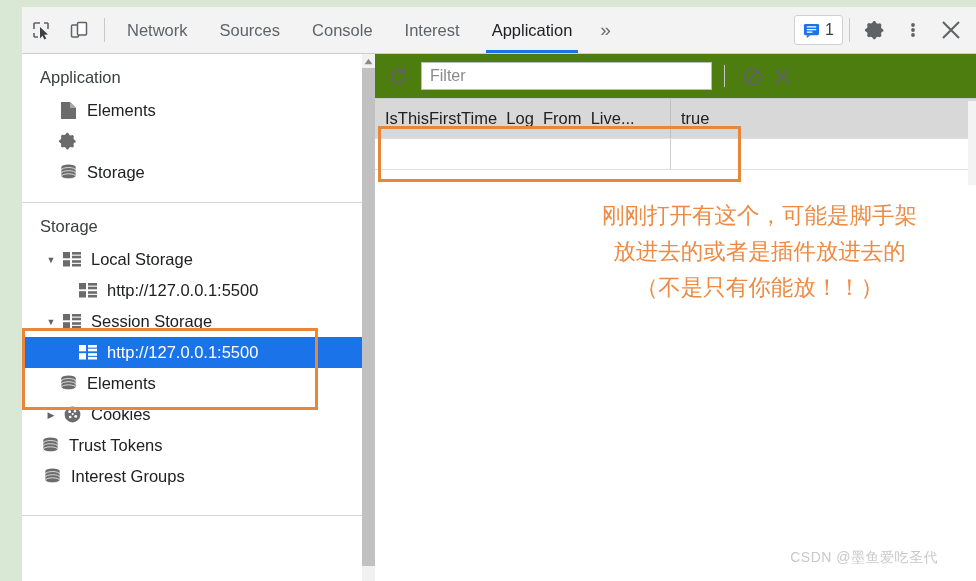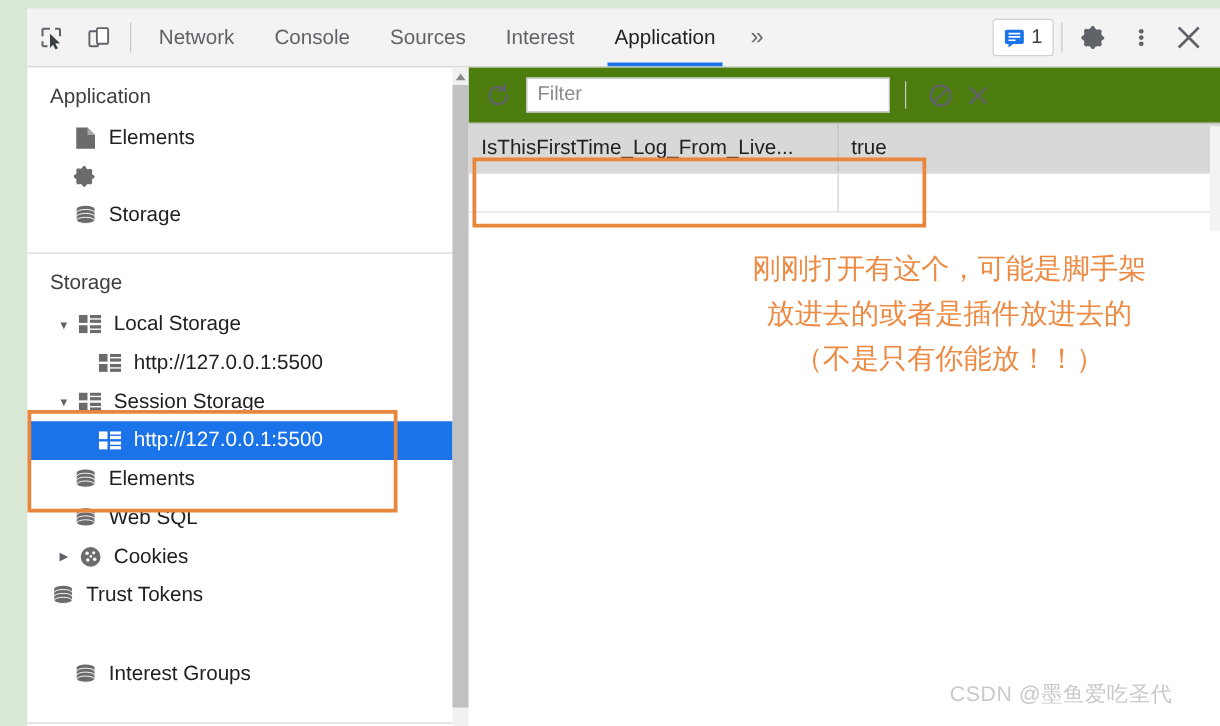--- a/index.html
+++ b/index.html
@@ -194,21 +194,21 @@
     line-height: 36px;
     text-align: center;
     font-family: "DejaVu Sans", "Liberation Sans", sans-serif;
     white-space: pre-line;
     pointer-events: none;
   }
 
   #watermark {
     position: absolute;
     right: 38px; bottom: 14px;
-    font-size: 17px;
+    font-size: 14px;
     color: #c9c9c9;
     letter-spacing: 0.5px;
     pointer-events: none;
   }
 </style>
 </head>
 <body>
 
 <div id="devtools">
 
@@ -227,24 +227,24 @@
         <rect x="8.5" y="2.5" width="9" height="12.5" rx="1" stroke="#5f6368" stroke-width="1.5" fill="#fff"></rect>
       </svg>
     </div>
 
     <div class="tb-sep"></div>
 
     <div class="tab">
         <span>Network</span>
       </div>
     <div class="tab">
+        <span>Sources</span>
+      </div>
+    <div class="tab">
         <span>Console</span>
-      </div>
-    <div class="tab">
-        <span>Sources</span>
       </div>
     <div class="tab">
         <span>Interest</span>
       </div>
     <div class="tab active">
         <span>Application</span>
       </div>
 
     <div class="chev">»</div>
 
@@ -389,77 +389,63 @@
           <ellipse cx="10" cy="7.4" rx="7.5" ry="2.6" fill="#6b6b6b" stroke="#fff" stroke-width="0.8"></ellipse>
           <rect x="2.5" y="7.6" width="15" height="3.1" fill="#6b6b6b"></rect>
           <ellipse cx="10" cy="10.7" rx="7.5" ry="2.6" fill="#6b6b6b" stroke="#fff" stroke-width="0.8"></ellipse>
           <rect x="2.5" y="10.9" width="15" height="3.1" fill="#6b6b6b"></rect>
           <ellipse cx="10" cy="14" rx="7.5" ry="2.6" fill="#6b6b6b" stroke="#fff" stroke-width="0.8"></ellipse>
         </svg>
       </span>
       <span class="sb-label">Elements</span>
     </div>
 
-    <div class="sb-row" style="padding-left:34px;">
+
+    <div class="sb-row" style="padding-left:20px;">
+      <span class="sb-arrow">▶</span>
+      <span class="sb-ico">
+        <svg width="19" height="19" viewBox="0 0 20 20">
+          <circle cx="10" cy="10" r="8.3" fill="#6b6b6b"></circle>
+          <circle cx="7" cy="7" r="1.5" fill="#fff"></circle>
+          <circle cx="12.6" cy="6.6" r="1.3" fill="#fff"></circle>
+          <circle cx="13.4" cy="12" r="1.5" fill="#fff"></circle>
+          <circle cx="7.6" cy="12.6" r="1.4" fill="#fff"></circle>
+          <circle cx="10.2" cy="9.6" r="1.1" fill="#fff"></circle>
+        </svg>
+      </span>
+      <span class="sb-label">Cookies</span>
+    </div>
+
+    <div class="sb-row" style="padding-left:16px;">
       <span class="sb-ico">
         <svg width="19" height="19" viewBox="0 0 20 20">
           <ellipse cx="10" cy="4.3" rx="7.5" ry="2.6" fill="#6b6b6b"></ellipse>
           <rect x="2.5" y="4.3" width="15" height="3.1" fill="#6b6b6b"></rect>
           <ellipse cx="10" cy="7.4" rx="7.5" ry="2.6" fill="#6b6b6b" stroke="#fff" stroke-width="0.8"></ellipse>
           <rect x="2.5" y="7.6" width="15" height="3.1" fill="#6b6b6b"></rect>
           <ellipse cx="10" cy="10.7" rx="7.5" ry="2.6" fill="#6b6b6b" stroke="#fff" stroke-width="0.8"></ellipse>
           <rect x="2.5" y="10.9" width="15" height="3.1" fill="#6b6b6b"></rect>
           <ellipse cx="10" cy="14" rx="7.5" ry="2.6" fill="#6b6b6b" stroke="#fff" stroke-width="0.8"></ellipse>
         </svg>
       </span>
-      <span class="sb-label">Web SQL</span>
-    </div>
-
-    <div class="sb-row" style="padding-left:20px;">
-      <span class="sb-arrow">▶</span>
-      <span class="sb-ico">
-        <svg width="19" height="19" viewBox="0 0 20 20">
-          <circle cx="10" cy="10" r="8.3" fill="#6b6b6b"></circle>
-          <circle cx="7" cy="7" r="1.5" fill="#fff"></circle>
-          <circle cx="12.6" cy="6.6" r="1.3" fill="#fff"></circle>
-          <circle cx="13.4" cy="12" r="1.5" fill="#fff"></circle>
-          <circle cx="7.6" cy="12.6" r="1.4" fill="#fff"></circle>
-          <circle cx="10.2" cy="9.6" r="1.1" fill="#fff"></circle>
-        </svg>
-      </span>
-      <span class="sb-label">Cookies</span>
-    </div>
-
-    <div class="sb-row" style="padding-left:16px;">
+      <span class="sb-label">Trust Tokens</span>
+    </div>
+
+    <div class="sb-row" style="padding-left:18px;">
       <span class="sb-ico">
         <svg width="19" height="19" viewBox="0 0 20 20">
           <ellipse cx="10" cy="4.3" rx="7.5" ry="2.6" fill="#6b6b6b"></ellipse>
           <rect x="2.5" y="4.3" width="15" height="3.1" fill="#6b6b6b"></rect>
           <ellipse cx="10" cy="7.4" rx="7.5" ry="2.6" fill="#6b6b6b" stroke="#fff" stroke-width="0.8"></ellipse>
           <rect x="2.5" y="7.6" width="15" height="3.1" fill="#6b6b6b"></rect>
           <ellipse cx="10" cy="10.7" rx="7.5" ry="2.6" fill="#6b6b6b" stroke="#fff" stroke-width="0.8"></ellipse>
           <rect x="2.5" y="10.9" width="15" height="3.1" fill="#6b6b6b"></rect>
           <ellipse cx="10" cy="14" rx="7.5" ry="2.6" fill="#6b6b6b" stroke="#fff" stroke-width="0.8"></ellipse>
         </svg>
       </span>
-      <span class="sb-label">Trust Tokens</span>
-    </div>
-
-    <div class="sb-row" style="padding-left:34px;margin-top:32px;">
-      <span class="sb-ico">
-        <svg width="19" height="19" viewBox="0 0 20 20">
-          <ellipse cx="10" cy="4.3" rx="7.5" ry="2.6" fill="#6b6b6b"></ellipse>
-          <rect x="2.5" y="4.3" width="15" height="3.1" fill="#6b6b6b"></rect>
-          <ellipse cx="10" cy="7.4" rx="7.5" ry="2.6" fill="#6b6b6b" stroke="#fff" stroke-width="0.8"></ellipse>
-          <rect x="2.5" y="7.6" width="15" height="3.1" fill="#6b6b6b"></rect>
-          <ellipse cx="10" cy="10.7" rx="7.5" ry="2.6" fill="#6b6b6b" stroke="#fff" stroke-width="0.8"></ellipse>
-          <rect x="2.5" y="10.9" width="15" height="3.1" fill="#6b6b6b"></rect>
-          <ellipse cx="10" cy="14" rx="7.5" ry="2.6" fill="#6b6b6b" stroke="#fff" stroke-width="0.8"></ellipse>
-        </svg>
-      </span>
       <span class="sb-label">Interest Groups</span>
     </div>
 
     <div class="sb-divider" style="margin-top:23px;"></div>
   </div>
 
   <div id="sb-scroll">
     <div id="sb-scroll-up">
       <svg width="9" height="7" viewBox="0 0 9 7">
           <path d="M4.5 0.8 L8.4 6.2 L0.6 6.2 Z" fill="#8a8a8a"></path>

